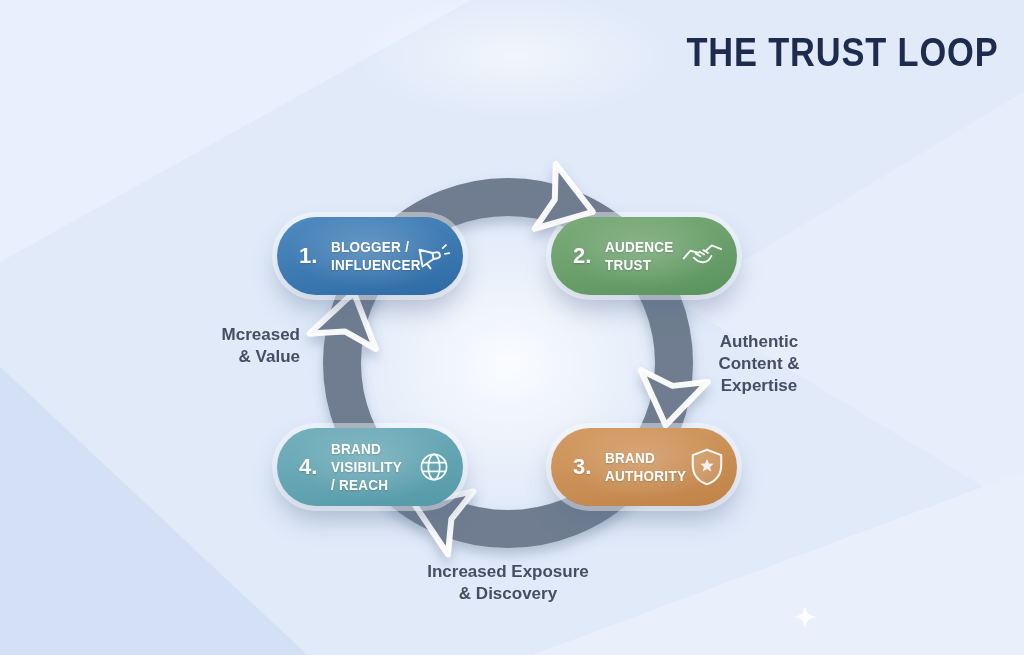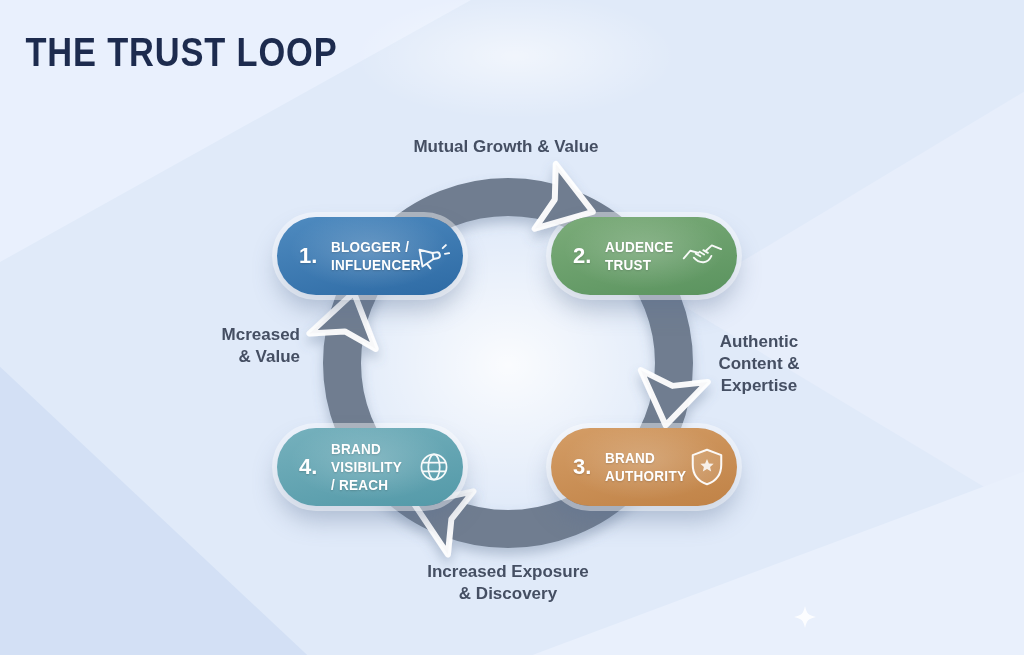--- a/index.html
+++ b/index.html
@@ -19,21 +19,21 @@
     background:radial-gradient(ellipse 50% 50% at 50% 50%, rgba(255,255,255,.85) 0%, rgba(255,255,255,0) 70%);
     pointer-events:none;
   }
   .top-glow{
     position:absolute;left:300px;top:0;width:430px;height:140px;
     background:radial-gradient(ellipse 50% 60% at 50% 40%, rgba(255,255,255,.55) 0%, rgba(255,255,255,0) 75%);
     pointer-events:none;
   }
 
   .title{
-    position:absolute;top:30px;left:0;width:100%;text-align:left;
+    position:absolute;top:30px;left:0;width:100%;text-align:right;
     color:var(--title-color,#1d2b4e);
   }
   .title span{
     display:inline-block;font-size:40px;font-weight:bold;letter-spacing:1px;
     transform:scaleX(.86);transform-origin:center;
   }
 
   .ring-svg{position:absolute;left:0;top:0;}
   .ring{fill:none;stroke:var(--ring,#6f7d90);stroke-width:38;}
   .arrowhead{fill:var(--ring,#6f7d90);stroke:rgba(255,255,255,.95);stroke-width:6;stroke-linejoin:round;}
@@ -153,21 +153,20 @@
 / REACH</span>
     <svg class="node-icon" width="32" height="32" viewBox="0 0 28 28">
       <g stroke="#fff" stroke-width="1.5" fill="none">
         <circle cx="14" cy="14" r="11"></circle>
         <ellipse cx="14" cy="14" rx="5" ry="11"></ellipse>
         <path d="M3.8 10.2 h20.4 M3.8 17.8 h20.4"></path>
       </g>
     </svg>
   </div>
 
-  <div class="flow-label flow-top">Mutual Growth &amp; Value</div>
   <div class="flow-label flow-right">Authentic
 Content &amp;
 Expertise</div>
   <div class="flow-label flow-bottom">Increased Exposure
 &amp; Discovery</div>
   <div class="flow-label flow-left">Mcreased
 &amp; Value</div>
 
   <svg class="sparkle" width="26" height="26" viewBox="-13 -13 26 26">
     <path d="M0,-11 C2,-3 3,-2 11,0 C3,2 2,3 0,11 C-2,3 -3,2 -11,0 C-3,-2 -2,-3 0,-11 Z" fill="rgba(255,255,255,0.85)"></path>

